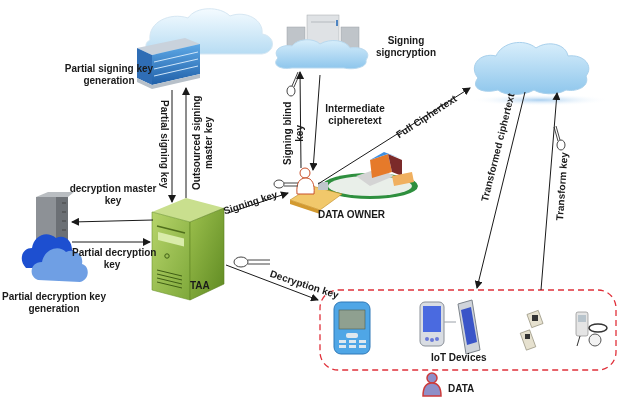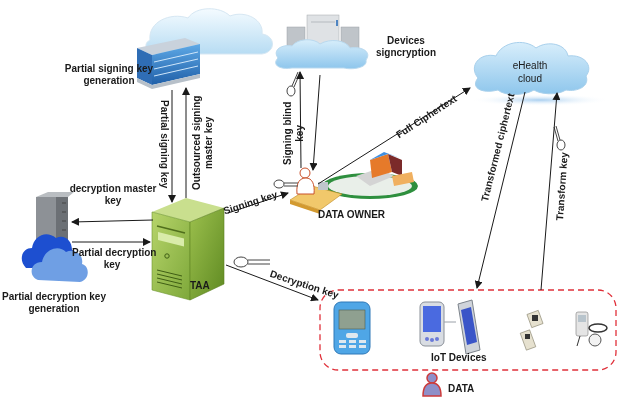--- a/index.html
+++ b/index.html
@@ -202,44 +202,44 @@
     <line x1="228" y1="213" x2="288" y2="193"></line>
     <line x1="226" y1="265" x2="318" y2="300"></line>
   </g>
 </svg>
 
 <div class="lbl" style="left:58px;top:63px;width:102px;">
   <div>Partial signing key</div>
   <div>generation</div>
 </div>
 <div class="lbl" style="left:376px;top:35px;width:60px;">
-  <div>Devices</div>
+  <div>Signing</div>
   <div>signcryption</div>
-</div>
-<div class="lbl norm" style="left:495px;top:59px;width:70px;font-size:10px;line-height:13px;">
-  <div>eHealth</div>
-  <div>cloud</div>
 </div>
 <div class="lbl" style="left:2px;top:291px;width:104px;">
   <div>Partial decryption key</div>
   <div>generation</div>
 </div>
 <div class="lbl" style="left:190px;top:280px;">TAA</div>
 <div class="lbl" style="left:318px;top:209px;">DATA OWNER</div>
 <div class="lbl" style="left:431px;top:352px;text-align:right;">IoT Devices</div>
 <div class="lbl" style="left:448px;top:383px;">DATA</div>
 
 <div class="lbl rot" style="left:158px;top:100px;transform:rotate(90deg) translate(0,-12px);">Partial signing key</div>
 <div class="lbl rot" style="left:191px;top:190px;transform:rotate(-90deg);">
   <div>Outsourced signing</div>
   <div>master key</div>
 </div>
 <div class="lbl rot" style="left:282px;top:165px;transform:rotate(-90deg);">
   <div>Signing blind</div>
   <div>key</div>
+</div>
+<div class="lbl" style="left:322px;top:103px;width:66px;">
+  <div>Intermediate</div>
+  <div>cipheretext</div>
 </div>
 <div class="lbl rot" style="left:394px;top:131px;transform:rotate(-33deg);">Full Ciphertext</div>
 <div class="lbl rot" style="left:479px;top:200px;transform:rotate(-76deg);">Transformed ciphertext</div>
 <div class="lbl rot" style="left:554px;top:220px;transform:rotate(-86deg);">Transform key</div>
 <div class="lbl" style="left:68px;top:183px;width:90px;">
   <div>decryption master</div>
   <div>key</div>
 </div>
 <div class="lbl" style="left:72px;top:247px;width:80px;">
   <div>Partial decryption</div>

